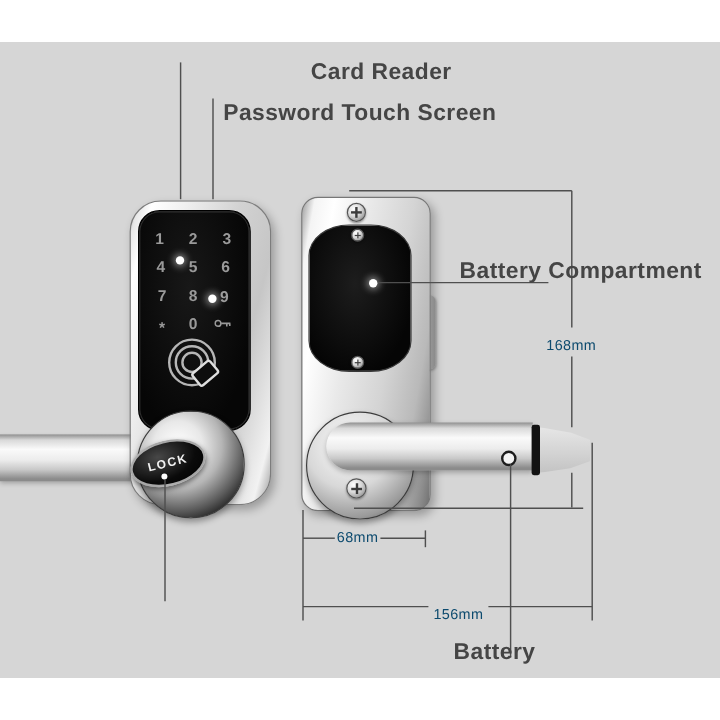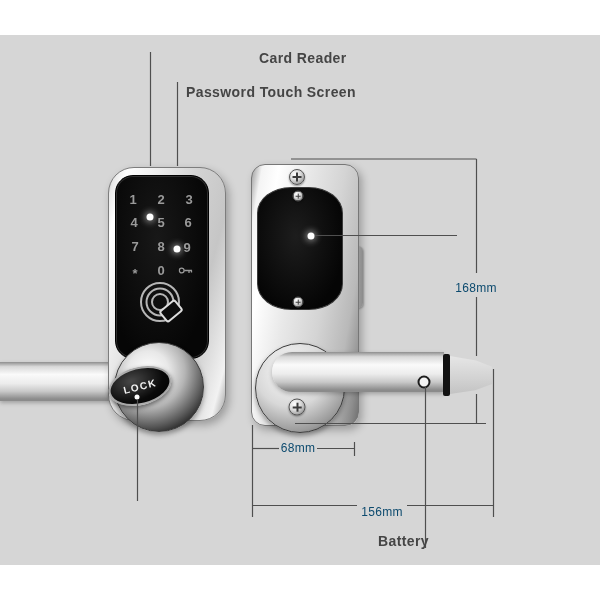--- a/index.html
+++ b/index.html
@@ -2,21 +2,21 @@
 <html><head>
 <meta charset="utf-8">
 <style>
   html,body{margin:0;padding:0;}
   #stage{position:relative;width:600px;height:600px;background:#ffffff;overflow:hidden;
          font-family:"Liberation Sans",sans-serif;}
   .bg-band{position:absolute;left:0;top:35px;width:600px;height:530px;background:#d6d6d6;}
   .abs{position:absolute;}
 
   
-  .label{position:absolute;font-weight:bold;font-size:14px;color:#454545;letter-spacing:.4px;white-space:nowrap;}
+  .label{position:absolute;font-weight:bold;font-size:19px;color:#454545;letter-spacing:.4px;white-space:nowrap;}
   .dim-text{position:absolute;font-weight:normal;font-size:12px;color:#0c4a6e;letter-spacing:.3px;
             transform:translate(-50%,-50%);white-space:nowrap;}
 
   
   .front-body{position:absolute;left:108px;top:167px;width:116px;height:252px;border-radius:26px;
     background:linear-gradient(105deg,#8f8f8f 0%,#e8e8e8 4%,#ffffff 10%,#f0f0f0 25%,#d2d2d2 50%,#c6c6c6 70%,#f2f2f2 92%,#9a9a9a 100%);
     border:1px solid #7d7d7d;box-shadow:3px 4px 8px rgba(0,0,0,.28);}
   .back-body{position:absolute;left:251px;top:164px;width:106px;height:260px;border-radius:14px;
     background:linear-gradient(100deg,#9c9c9c 0%,#f4f4f4 7%,#ffffff 18%,#e9e9e9 38%,#d4d4d4 62%,#b9b9b9 82%,#8c8c8c 94%,#6f6f6f 100%);
     border:1px solid #777;box-shadow:3px 4px 8px rgba(0,0,0,.28);}
@@ -156,18 +156,19 @@
       <line x1="493.5" y1="369" x2="493.5" y2="517"></line>
       <line x1="252.5" y1="505.5" x2="357" y2="505.5"></line>
       <line x1="407" y1="505.5" x2="493.5" y2="505.5"></line>
 
       <line x1="425.5" y1="387" x2="425.5" y2="548"></line>
     </g>
   </svg>
 
   <span class="label txt" style="left:259px;top:50px">Card Reader</span>
   <span class="label txt" style="left:186px;top:84px">Password Touch Screen</span>
+  <span class="label txt" style="left:383px;top:216px">Battery Compartment</span>
   <span class="label txt" style="left:378px;top:533px">Battery</span>
 
   <span class="dim-text txt" style="left:476px;top:288px">168mm</span>
   <span class="dim-text txt" style="left:298px;top:448px">68mm</span>
   <span class="dim-text txt" style="left:382px;top:512px">156mm</span>
 </div>
 
 </body></html>

